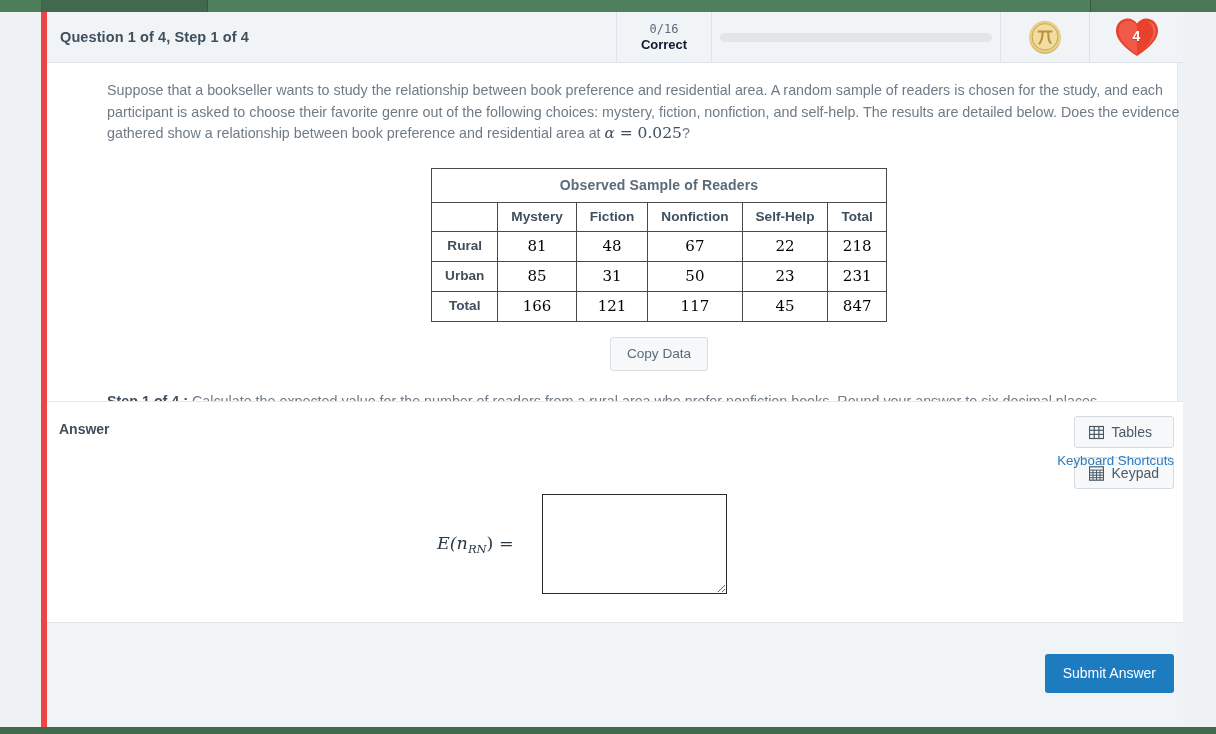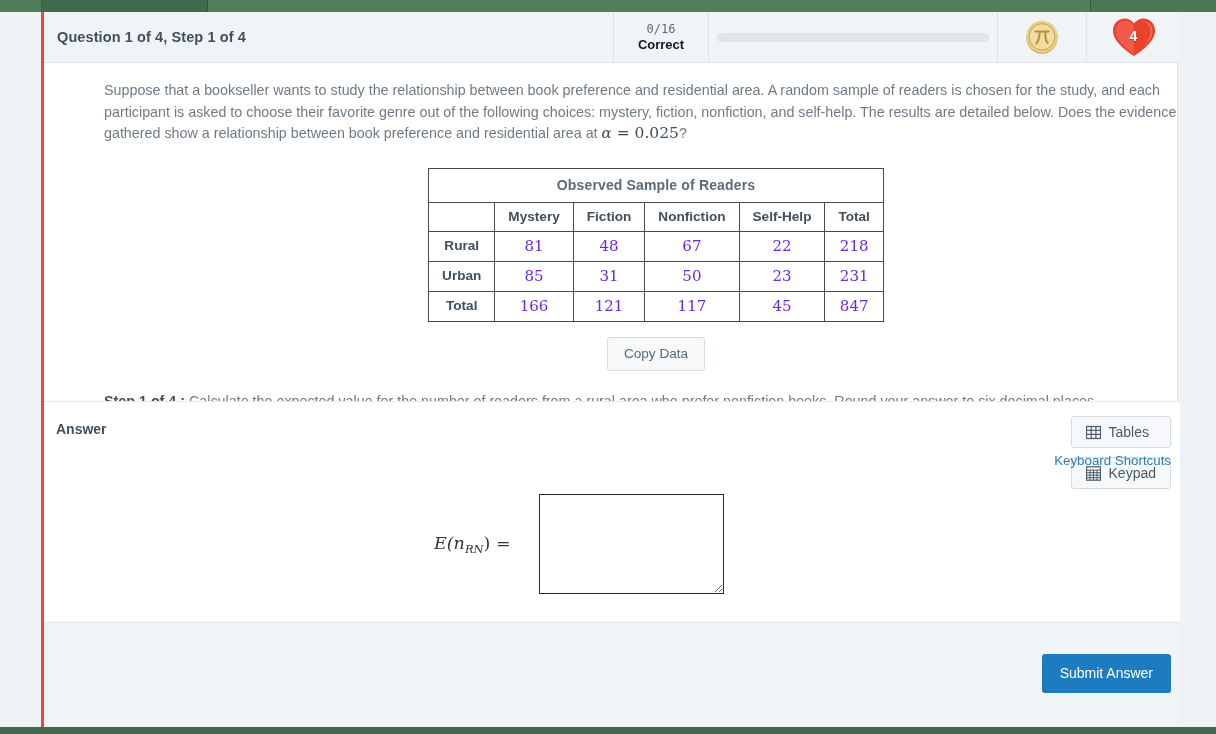--- a/index.html
+++ b/index.html
@@ -28,21 +28,21 @@
   #bottombar {
     position: absolute; left: 0; bottom: 0; width: 1216px; height: 7px;
     background: #41694d;
   }
 
   
   #card {
     position: absolute; left: 41px; top: 12px;
     width: 1137px; height: 715px;
     background: #ffffff;
-    border-left: 3px solid #ef4444;
+    border-left: 6px solid #ef4444;
     border-right: 1px solid #e2e7ea;
   }
 
   
   #qheader {
     position: absolute; left: 0; top: 0; width: 1136px; height: 51px;
     background: #f1f4f7;
     border-bottom: 1px solid #dde3e8;
     display: flex; align-items: stretch;
   }
@@ -118,21 +118,21 @@
   .obs-hdr {
     text-align: center; font-weight: bold; font-size: 13.6px;
     color: #3f4f5e; padding: 6px 13px 7px;
   }
   .obs-rowhdr {
     text-align: center; font-weight: bold; font-size: 13.6px;
     color: #3f4f5e; padding: 6px 13px 7px; min-width: 64px;
   }
   .obs-cell {
     text-align: center; padding: 5px 13px 6px;
-    font-family: "DejaVu Serif", serif; font-size: 15px; color: #6d28d9;
+    font-family: "DejaVu Serif", serif; font-size: 15px; color: #000000;
   }
   .obs-blank { padding: 6px 13px; }
 
   
   #copy-wrap { display: flex; justify-content: center; margin-top: 15px; }
   #copy-btn {
     background: #f6f8f9; border: 1px solid #d8dee3; border-radius: 3px;
     padding: 8px 16px 9px; font-size: 13.6px; color: #5b6b78; cursor: pointer;
     font-family: "Liberation Sans", sans-serif;
   }

